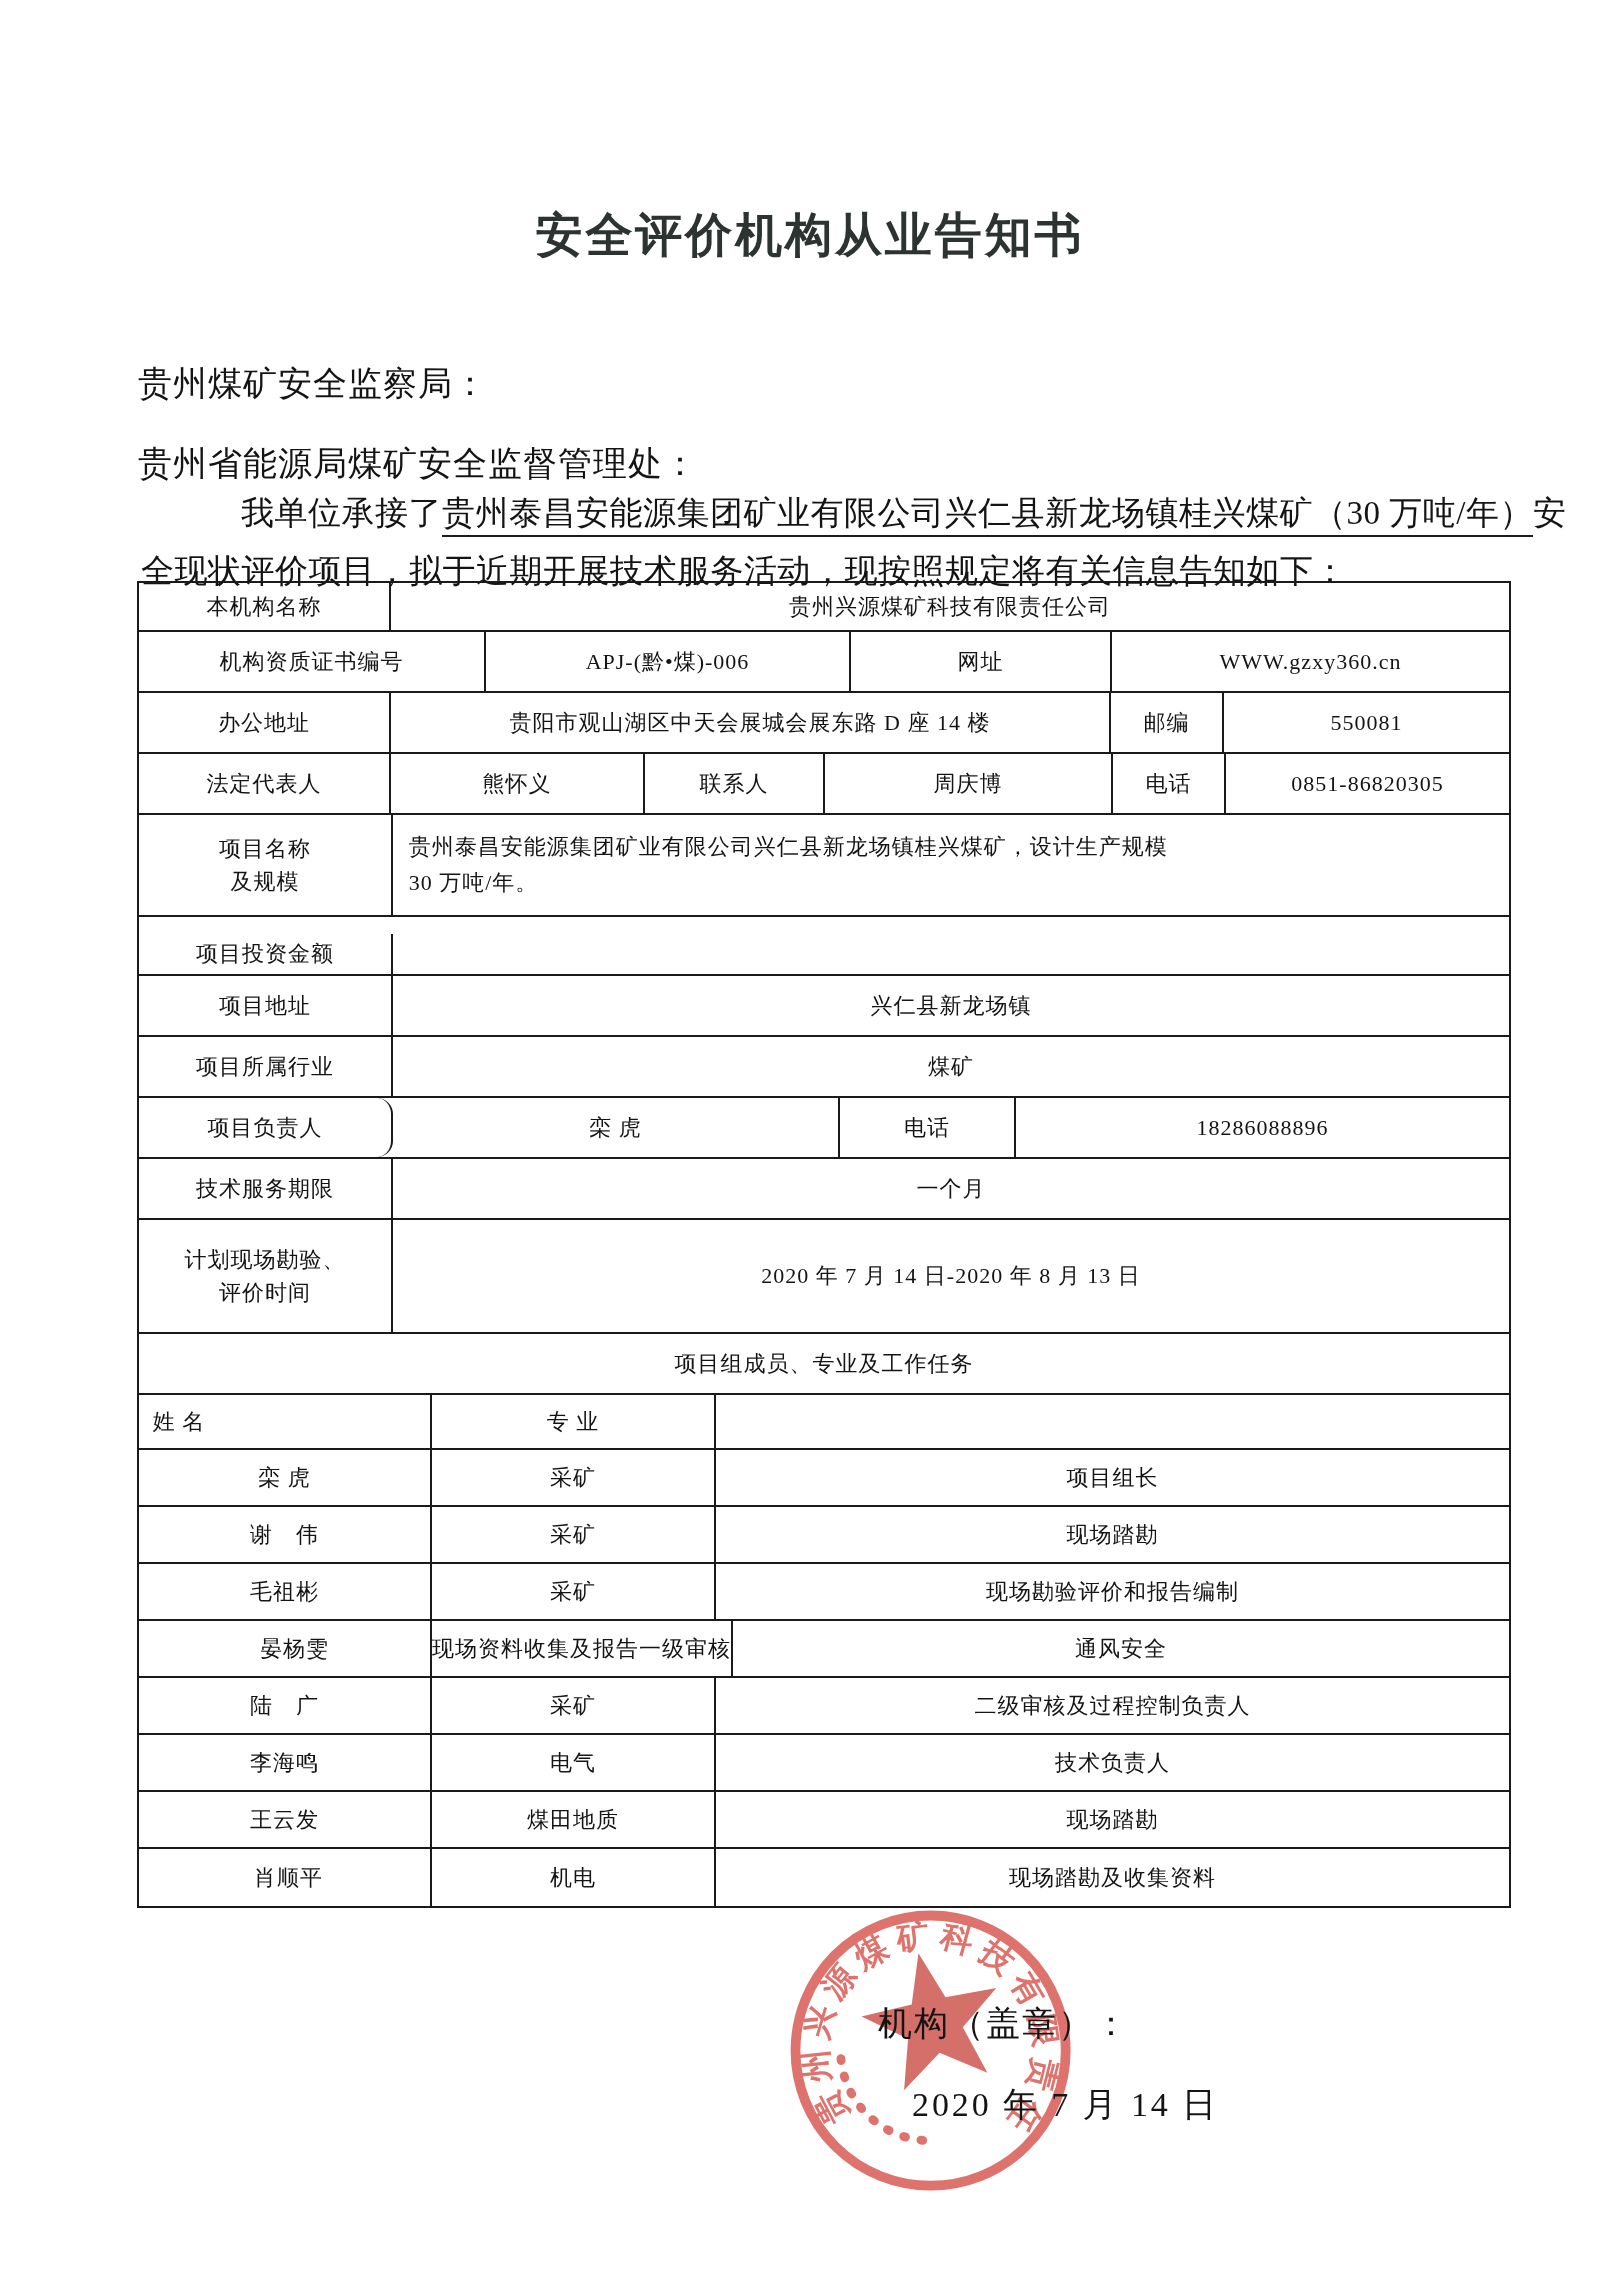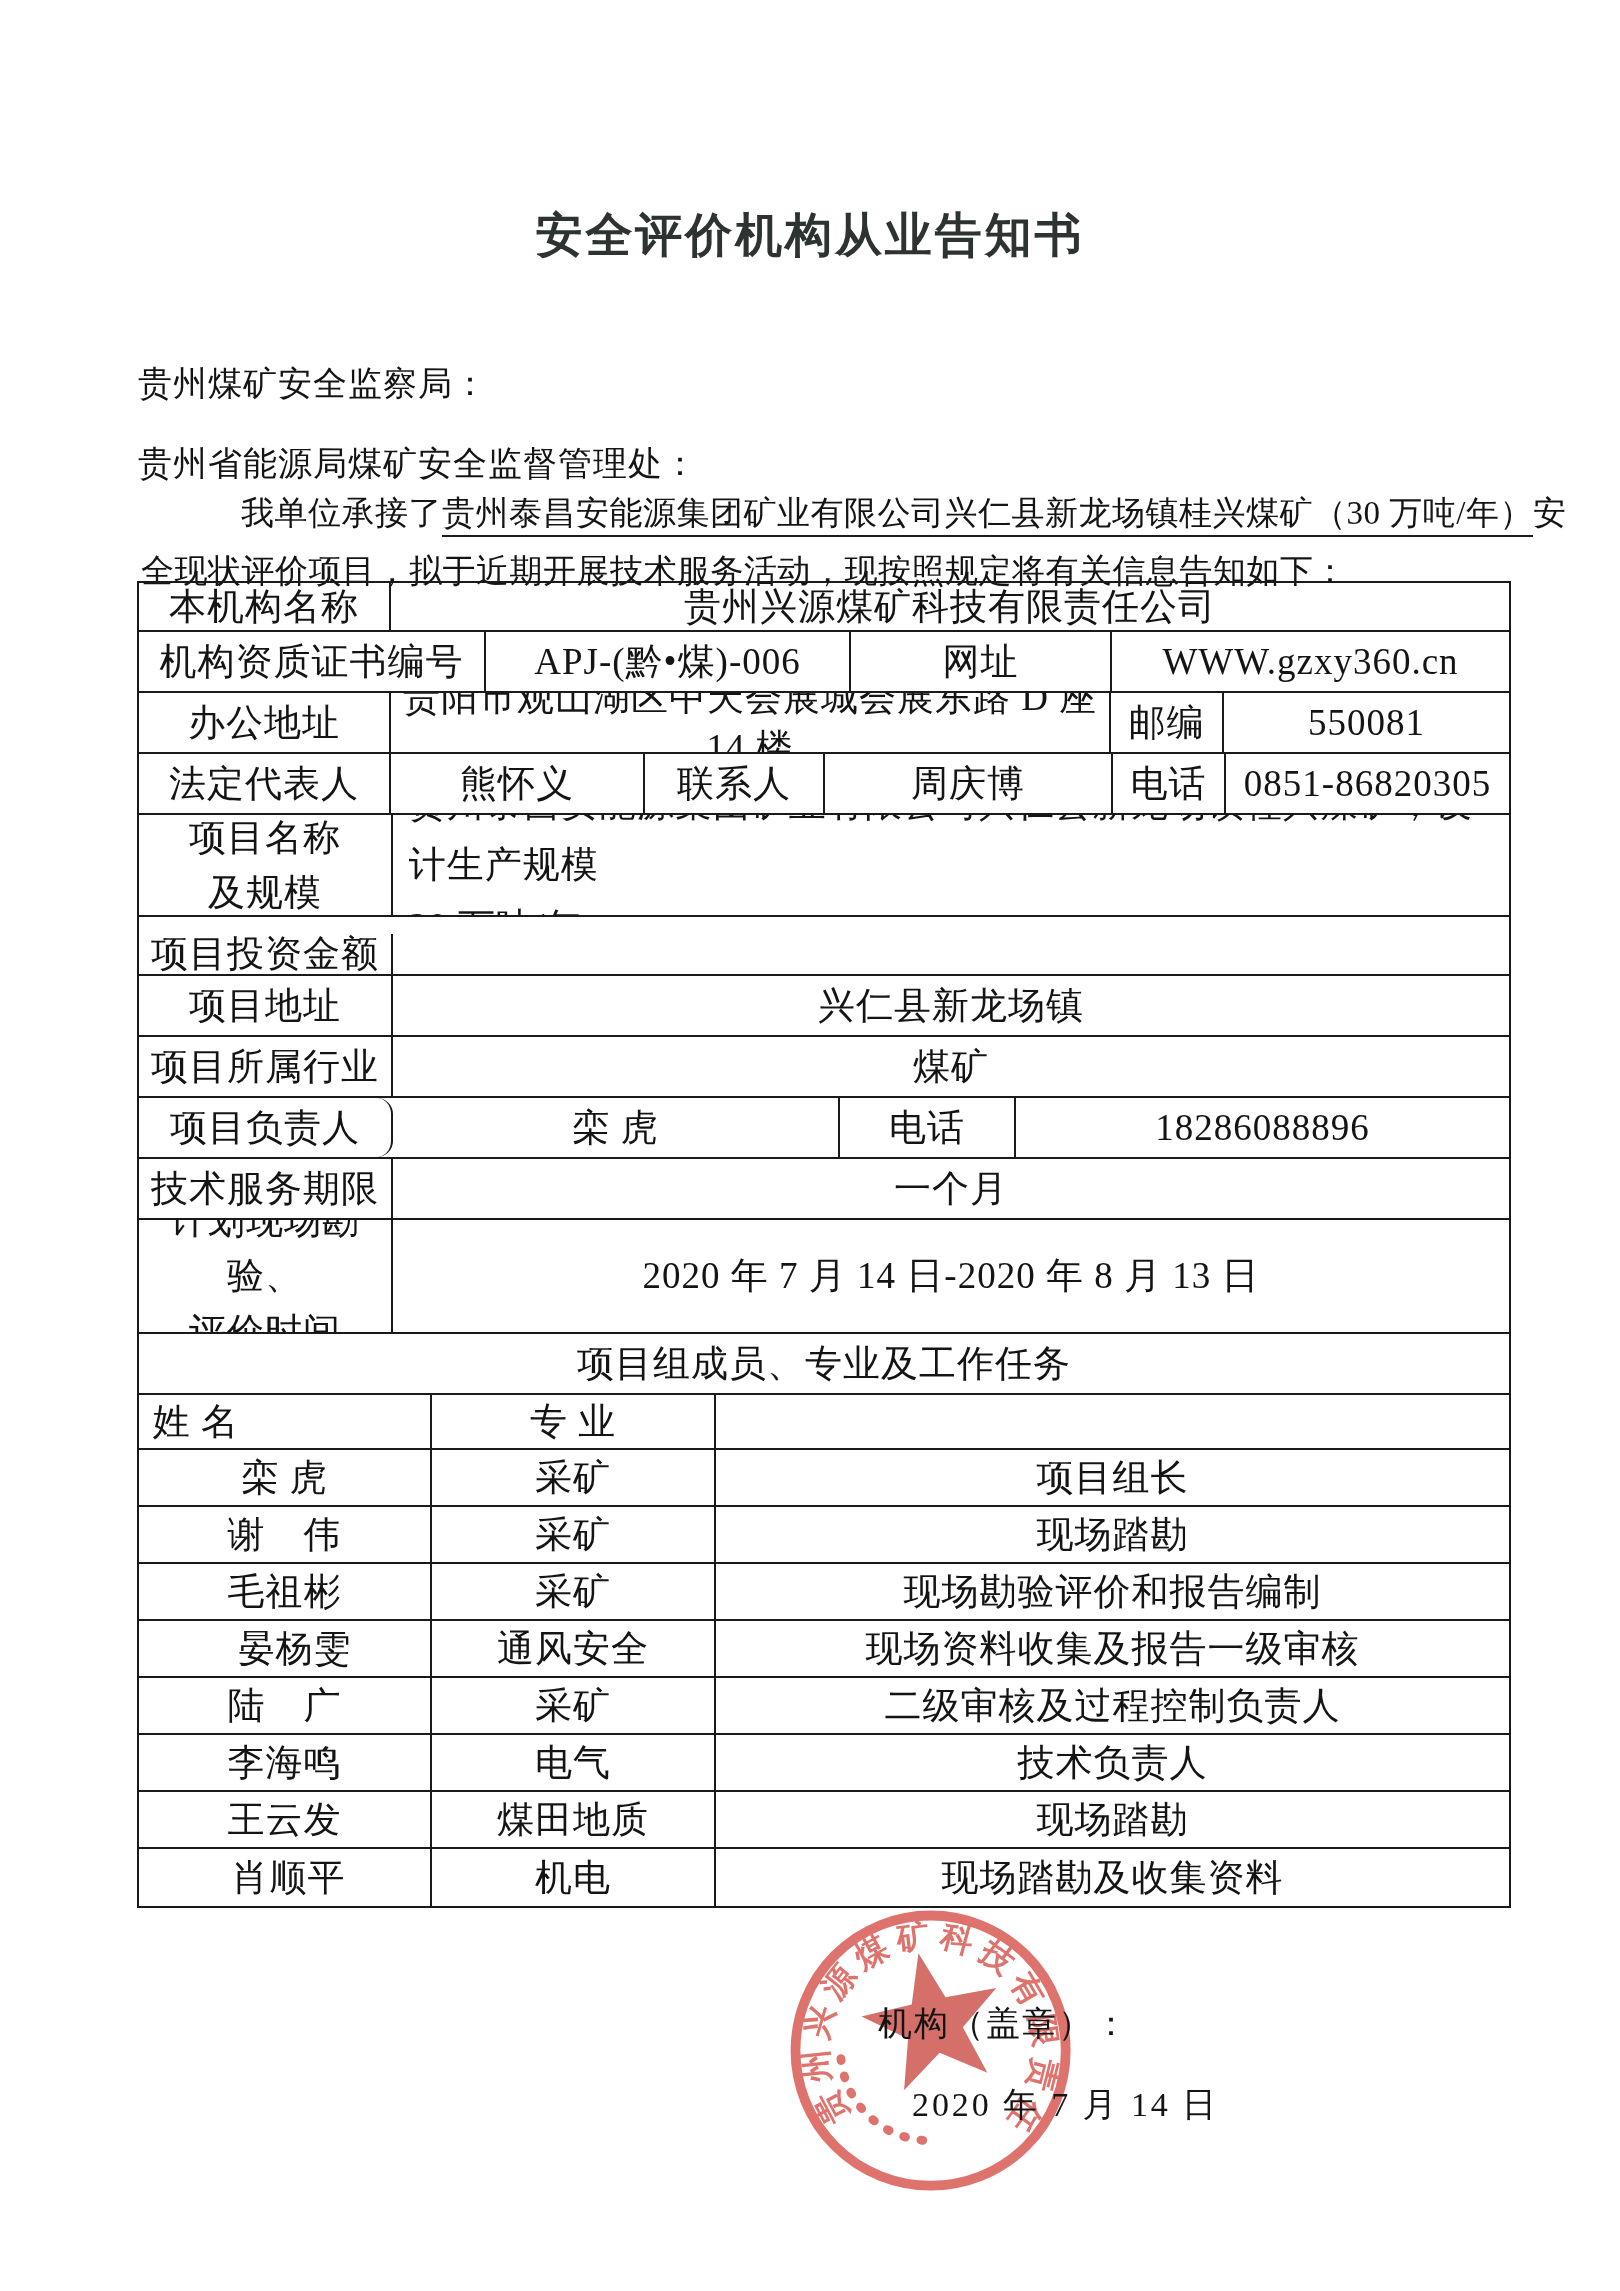--- a/index.html
+++ b/index.html
@@ -16,21 +16,21 @@
   .recipient { position:absolute; left:138px; font-size:34px; letter-spacing:1px; }
   .recipient.r1 { top:361px; }
   .recipient.r2 { top:441px; }
   .para-line { position:absolute; font-size:33px; white-space:nowrap; letter-spacing:0.5px; }
   .para-line.l1 { top:491px; left:241px; }
   .para-line.l2 { top:549px; left:141px; }
   .u { border-bottom:2.9px solid #1c1c1c; padding-bottom:3.9px; }
 
   .info-table {
     position:absolute; top:581px; left:137px; width:1374px;
-    border:2.9px solid #1a1a1a; box-sizing:border-box; font-size:37px;
+    border:2.9px solid #1a1a1a; box-sizing:border-box; font-size:22px;
   }
   .trow { display:flex; border-bottom:2px solid #1a1a1a; box-sizing:border-box; }
   .trow.thick { border-bottom-width:2.9px; }
   .trow:last-child { border-bottom:none; }
   .cell {
     border-right:2px solid #1a1a1a; box-sizing:border-box;
     display:flex; align-items:center; justify-content:center;
     text-align:center; overflow:hidden; letter-spacing:1px;
   }
   .cell:last-child { border-right:none; flex:1; }
@@ -154,22 +154,22 @@
       <div class="cell" style="width:284px;">采矿</div>
       <div class="cell">现场踏勘</div>
     </div>
     <div class="trow" style="height:57px;">
       <div class="cell" style="width:293px;">毛祖彬</div>
       <div class="cell" style="width:284px;">采矿</div>
       <div class="cell">现场勘验评价和报告编制</div>
     </div>
     <div class="trow" style="height:57px;">
       <div class="cell" style="width:293px;padding-left:20px;">晏杨雯</div>
+      <div class="cell">现场资料收集及报告一级审核</div>
       <div class="cell" style="width:284px;">通风安全</div>
-      <div class="cell">现场资料收集及报告一级审核</div>
     </div>
     <div class="trow" style="height:57px;">
       <div class="cell" style="width:293px;">陆　广</div>
       <div class="cell" style="width:284px;">采矿</div>
       <div class="cell">二级审核及过程控制负责人</div>
     </div>
     <div class="trow" style="height:57px;">
       <div class="cell" style="width:293px;">李海鸣</div>
       <div class="cell" style="width:284px;">电气</div>
       <div class="cell">技术负责人</div>

